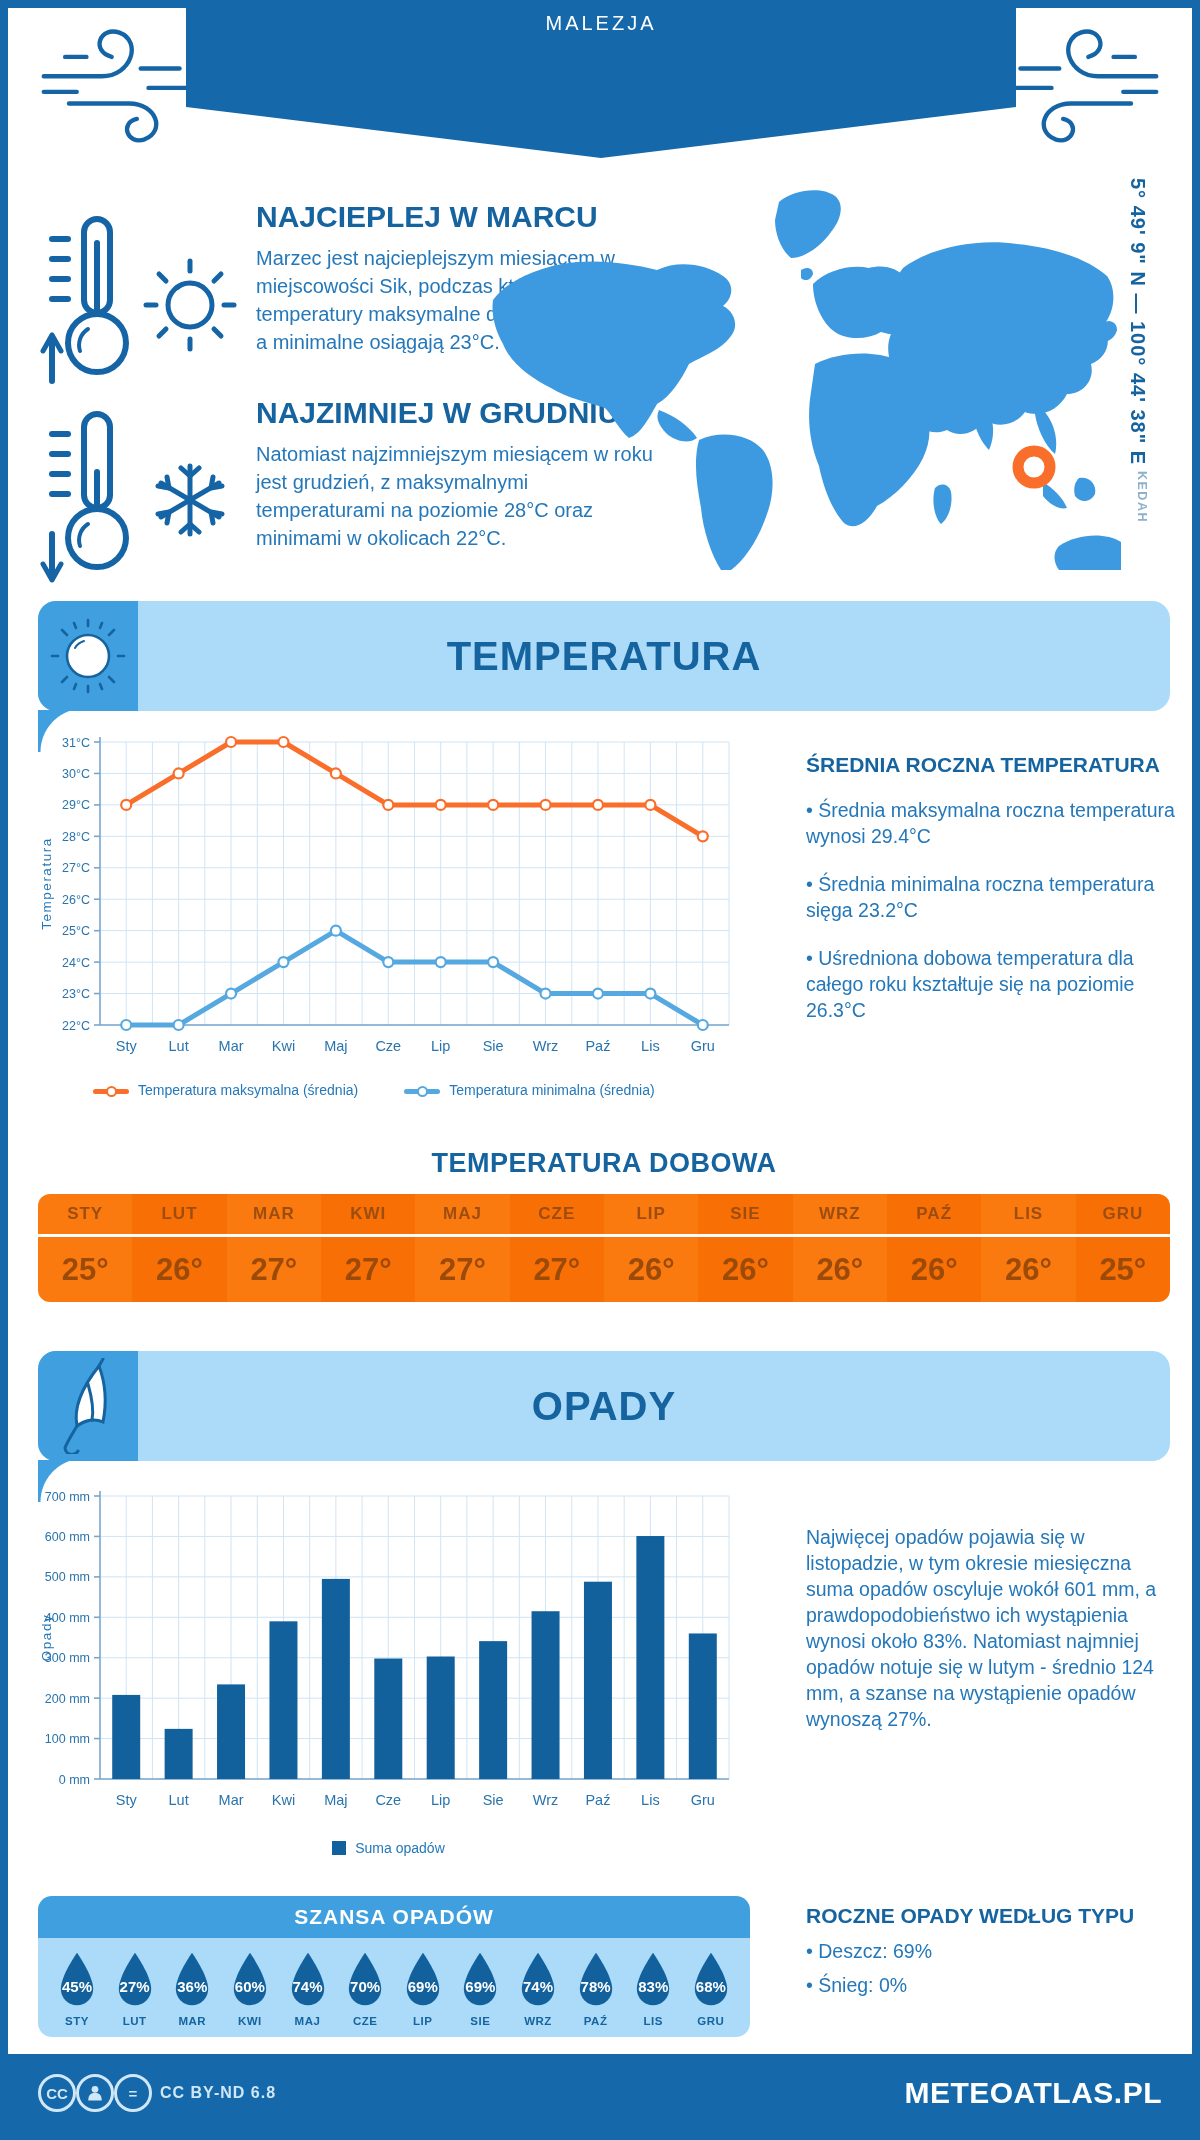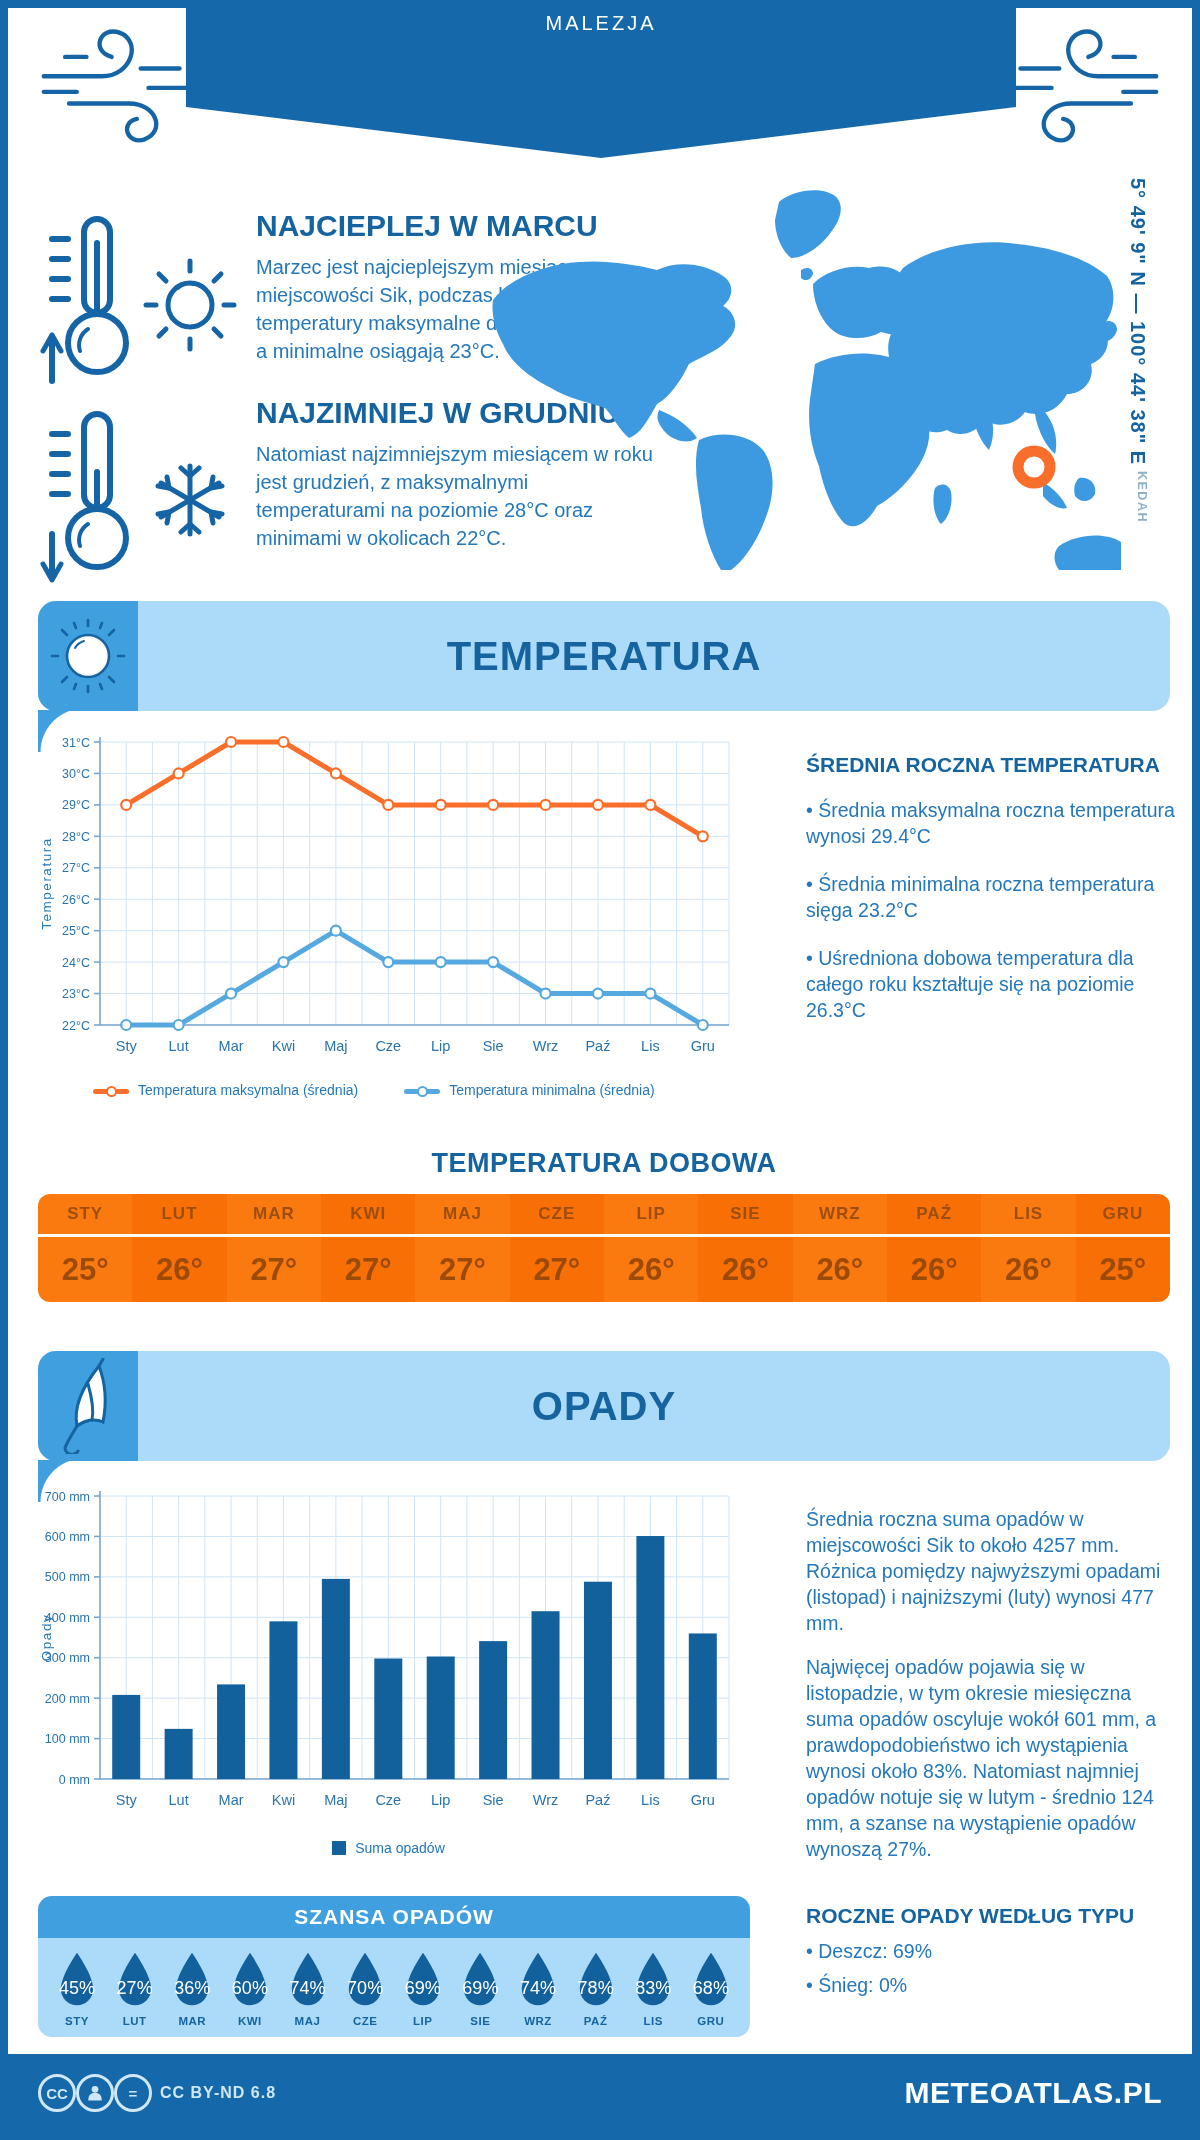--- a/index.html
+++ b/index.html
@@ -57,21 +57,21 @@
   .dailytable{position:absolute;left:30px;width:1132px;border-radius:12px;overflow:hidden;display:grid;grid-template-columns:repeat(12,1fr);grid-template-rows:40px 3px 65px;background:#fff;}
   .dailytable .mth{grid-row:1;display:flex;align-items:center;justify-content:center;font-size:17px;font-weight:bold;letter-spacing:1px;color:#9d4d0e;}
   .dailytable .val{grid-row:3;display:flex;align-items:center;justify-content:center;font-size:31px;font-weight:bold;color:#9c4a08;}
   .dailytable .c-even{background:#fa7a10;}
   .dailytable .c-odd{background:#f86f06;}
   
   .chance{position:absolute;left:30px;width:712px;border-radius:14px;overflow:hidden;}
   .chance .chead{background:var(--medium);color:#fff;font-size:21px;font-weight:bold;letter-spacing:1px;text-align:center;padding:9px 0;}
   .chance .cbody{background:var(--light);display:flex;justify-content:space-between;padding:12px 14px 10px;}
   .dropcell{width:50px;text-align:center;position:relative;}
-  .dropcell .pct{position:absolute;left:0;right:0;top:28px;color:#fff;font-size:18px;font-weight:normal;}
+  .dropcell .pct{position:absolute;left:0;right:0;top:28px;color:#fff;font-size:15px;font-weight:bold;}
   .dropcell .dm{display:block;margin-top:2px;font-size:11.5px;font-weight:bold;letter-spacing:0.5px;color:var(--head);}
   
   .footer{position:absolute;left:0;right:0;bottom:0;height:78px;background:var(--dark);display:flex;align-items:center;justify-content:space-between;padding:0 30px;}
   .fleft{display:flex;align-items:center;}
   .ccirc{width:38px;height:38px;border:3px solid #cfe7f8;border-radius:50%;color:#cfe7f8;display:flex;align-items:center;justify-content:center;font-weight:bold;font-size:15px;}
   .cclabel{color:#cfe7f8;font-size:16px;font-weight:bold;letter-spacing:1px;margin-left:8px;}
   .site{color:#fff;font-size:30px;font-weight:bold;letter-spacing:0.5px;}
 </style>
 </head>
 <body>
@@ -124,21 +124,21 @@
           <path d="M118 92 H108"></path>
           <path d="M186 92 H196"></path>
         <path d="M128 68 L121 61"></path>
           <path d="M176 68 L183 61"></path>
           <path d="M128 116 L121 123"></path>
           <path d="M176 116 L183 123"></path>
         <path d="M140 75 A16 16 0 0 1 156 71" stroke-width="3.5"></path>
       </g>
     </svg>
   </div>
-  <div class="intro-copy" style="top:201px;">
+  <div class="intro-copy" style="top:192px;">
     <h2>NAJCIEPLEJ W MARCU</h2>
     <p>Marzec jest najcieplejszym miesiącem w miejscowości Sik, podczas którego średnie temperatury maksymalne dochodzą do 31°C, a minimalne osiągają 23°C.</p>
   </div>
 
   <div class="intro-icons" style="top:400px;">
     <svg width="210" height="178" viewBox="0 0 210 178">
       <g fill="none" stroke="#1565a6" stroke-width="6" stroke-linecap="round">
         <path d="M14 26 H30"></path>
           <path d="M14 46 H30"></path>
           <path d="M14 66 H30"></path>
@@ -447,21 +447,20 @@
       <rect x="547.9583333333333" y="101.70857142857143" width="28" height="197.29142857142858" fill="#13619c"></rect>
       <rect x="600.375" y="56.02428571428572" width="28" height="242.97571428571428" fill="#13619c"></rect>
       <rect x="652.7916666666666" y="153.45714285714286" width="28" height="145.54285714285714" fill="#13619c"></rect>
     </svg>
 
   <div class="legendrow" style="left:28px;top:1832px;width:705px;justify-content:center;">
     <span><span class="legsq"></span><span>Suma opadów</span></span>
   </div>
 
   <div class="sidecopy" style="top:1498px;">
-    <p class="tight">Średnia roczna suma opadów w miejscowości Sik to około 4257 mm. Różnica pomiędzy najwyższymi opadami (listopad) i najniższymi (luty) wynosi 477 mm.</p>
     <p style="margin-top:18px;">Najwięcej opadów pojawia się w listopadzie, w tym okresie miesięczna suma opadów oscyluje wokół 601 mm, a prawdopodobieństwo ich wystąpienia wynosi około 83%. Natomiast najmniej opadów notuje się w lutym - średnio 124 mm, a szanse na wystąpienie opadów wynoszą 27%.</p>
   </div>
 
   <div class="chance" style="top:1888px;">
     <div class="chead">SZANSA OPADÓW</div>
     <div id="drops" class="cbody">
         <div class="dropcell"><svg width="46" height="59" viewBox="0 0 48 62">
             <path d="M24 3 C24 3 7 27 7 41 a17 17 0 0 0 34 0 C41 27 24 3 24 3 Z" fill="#13619c"></path>
           </svg><span class="pct">45%</span><span class="dm">STY</span></div>
         <div class="dropcell"><svg width="46" height="59" viewBox="0 0 48 62">

